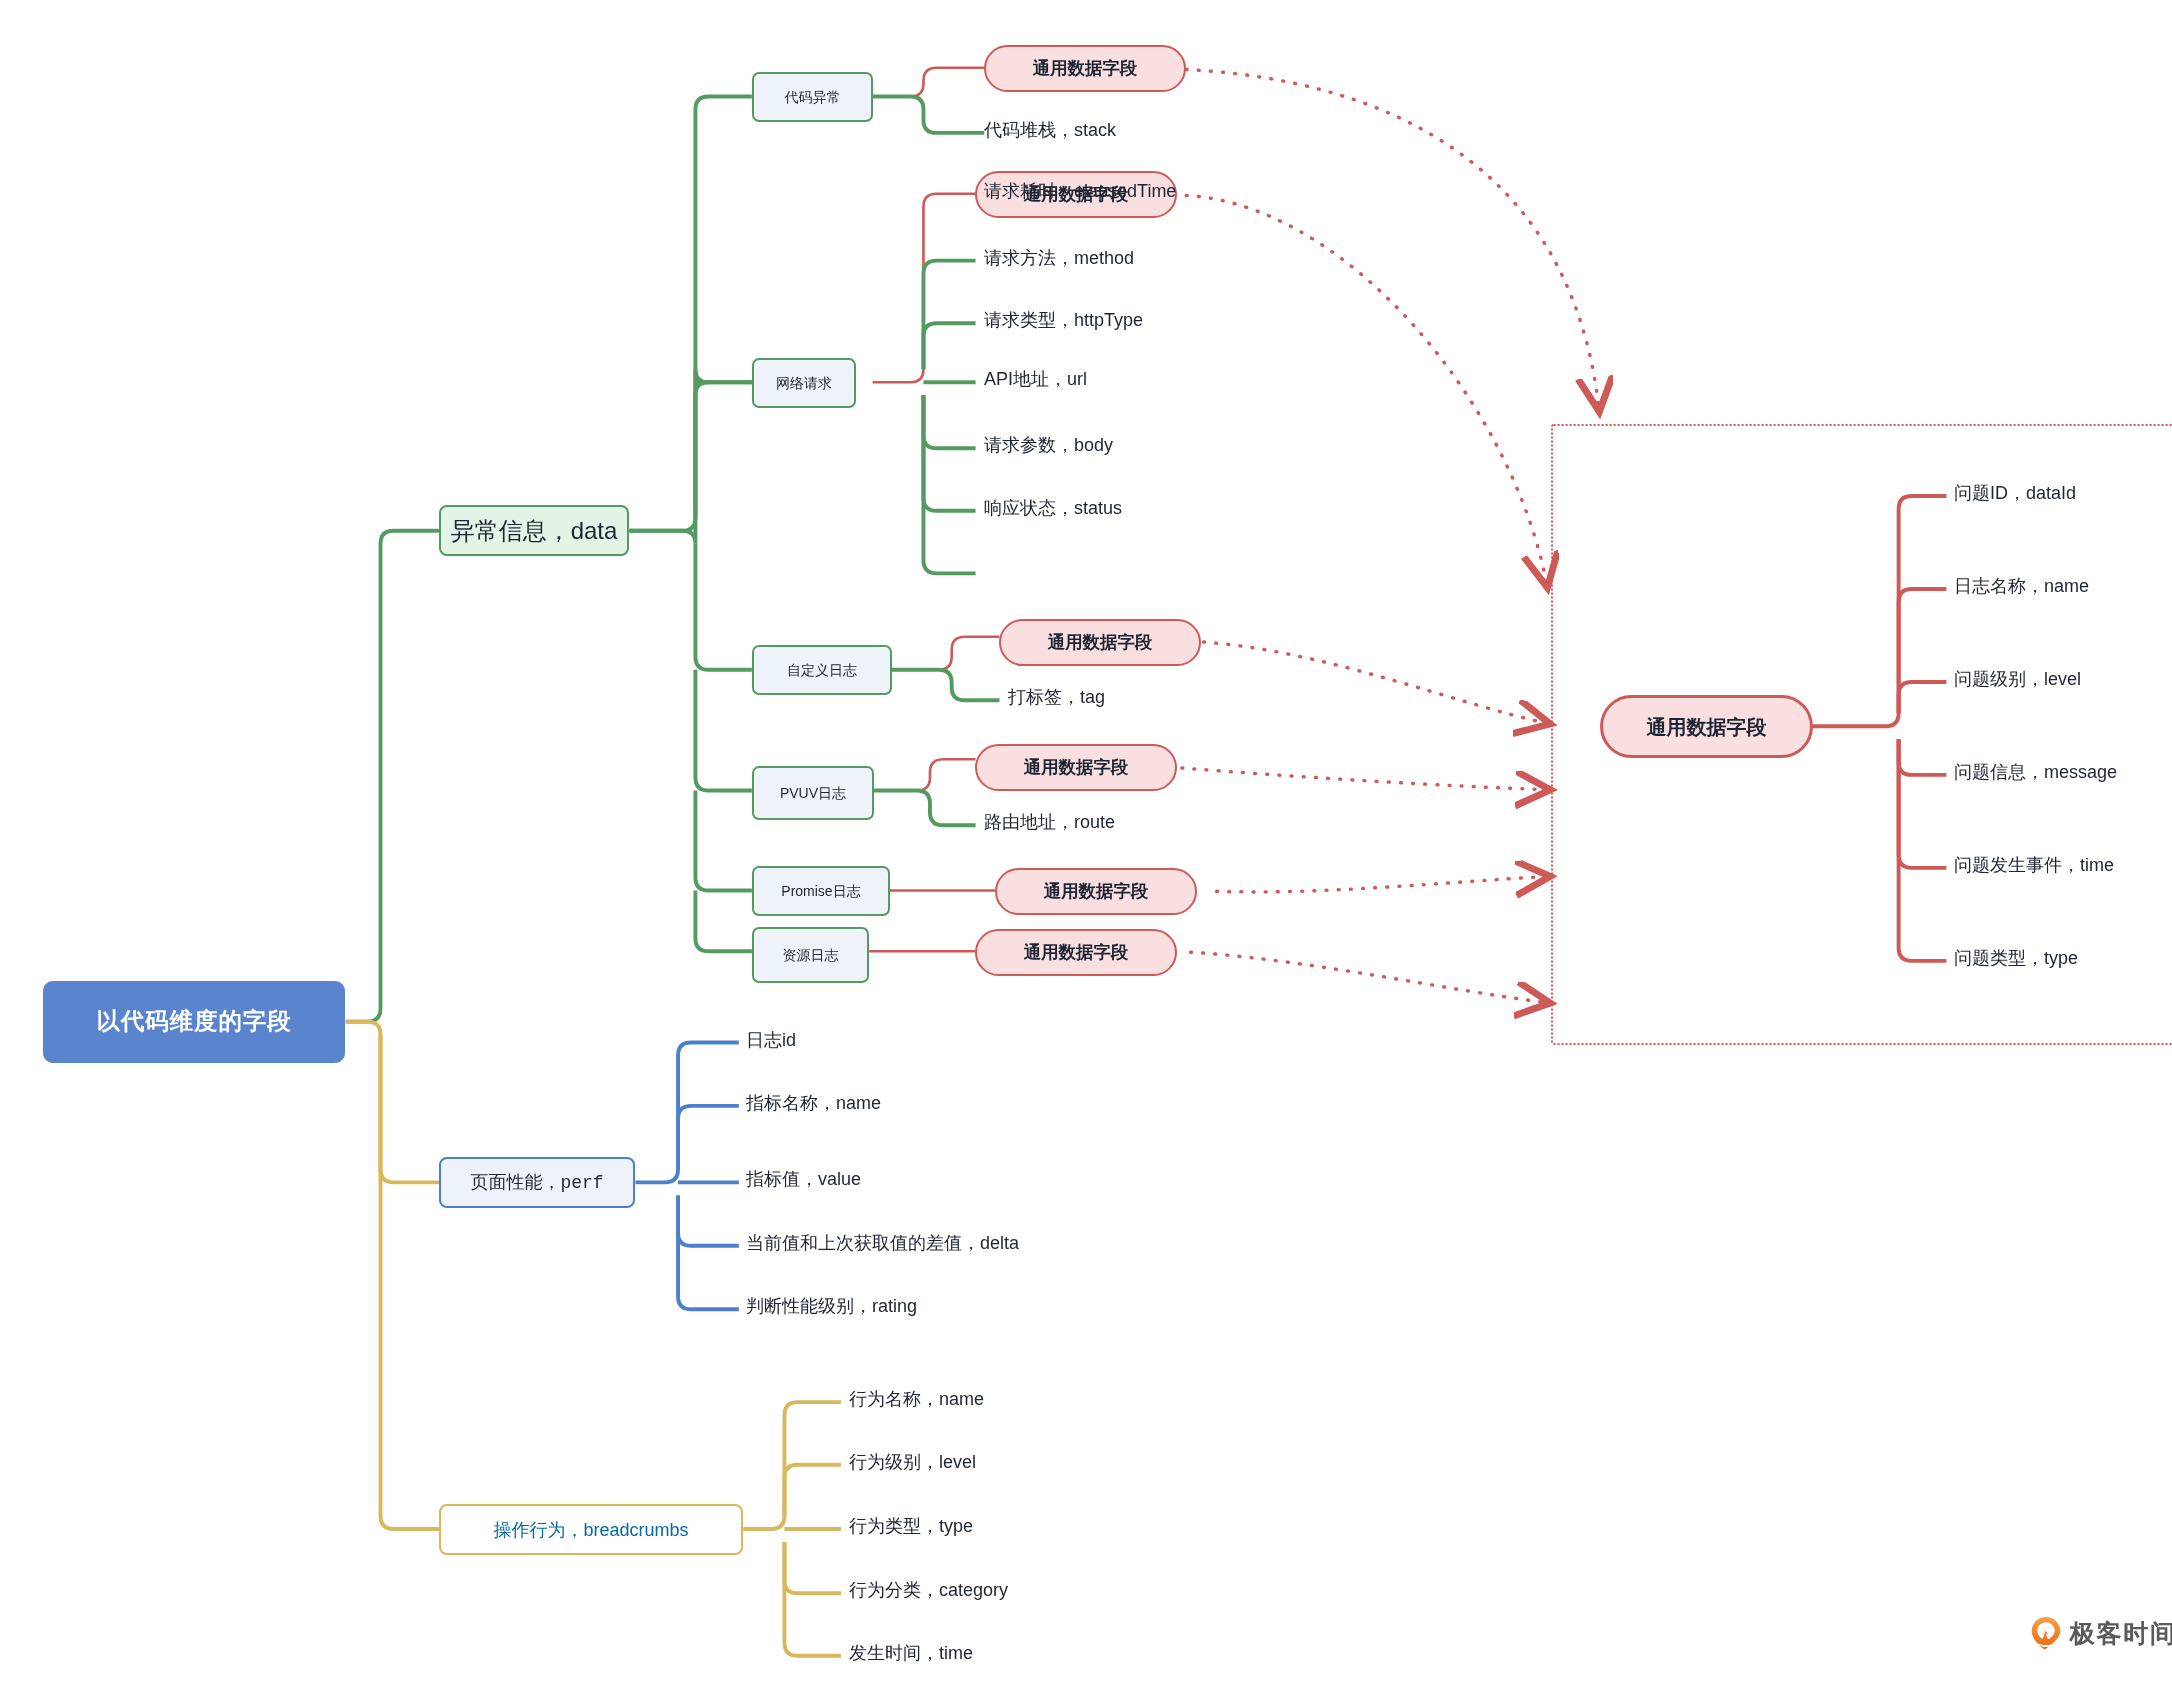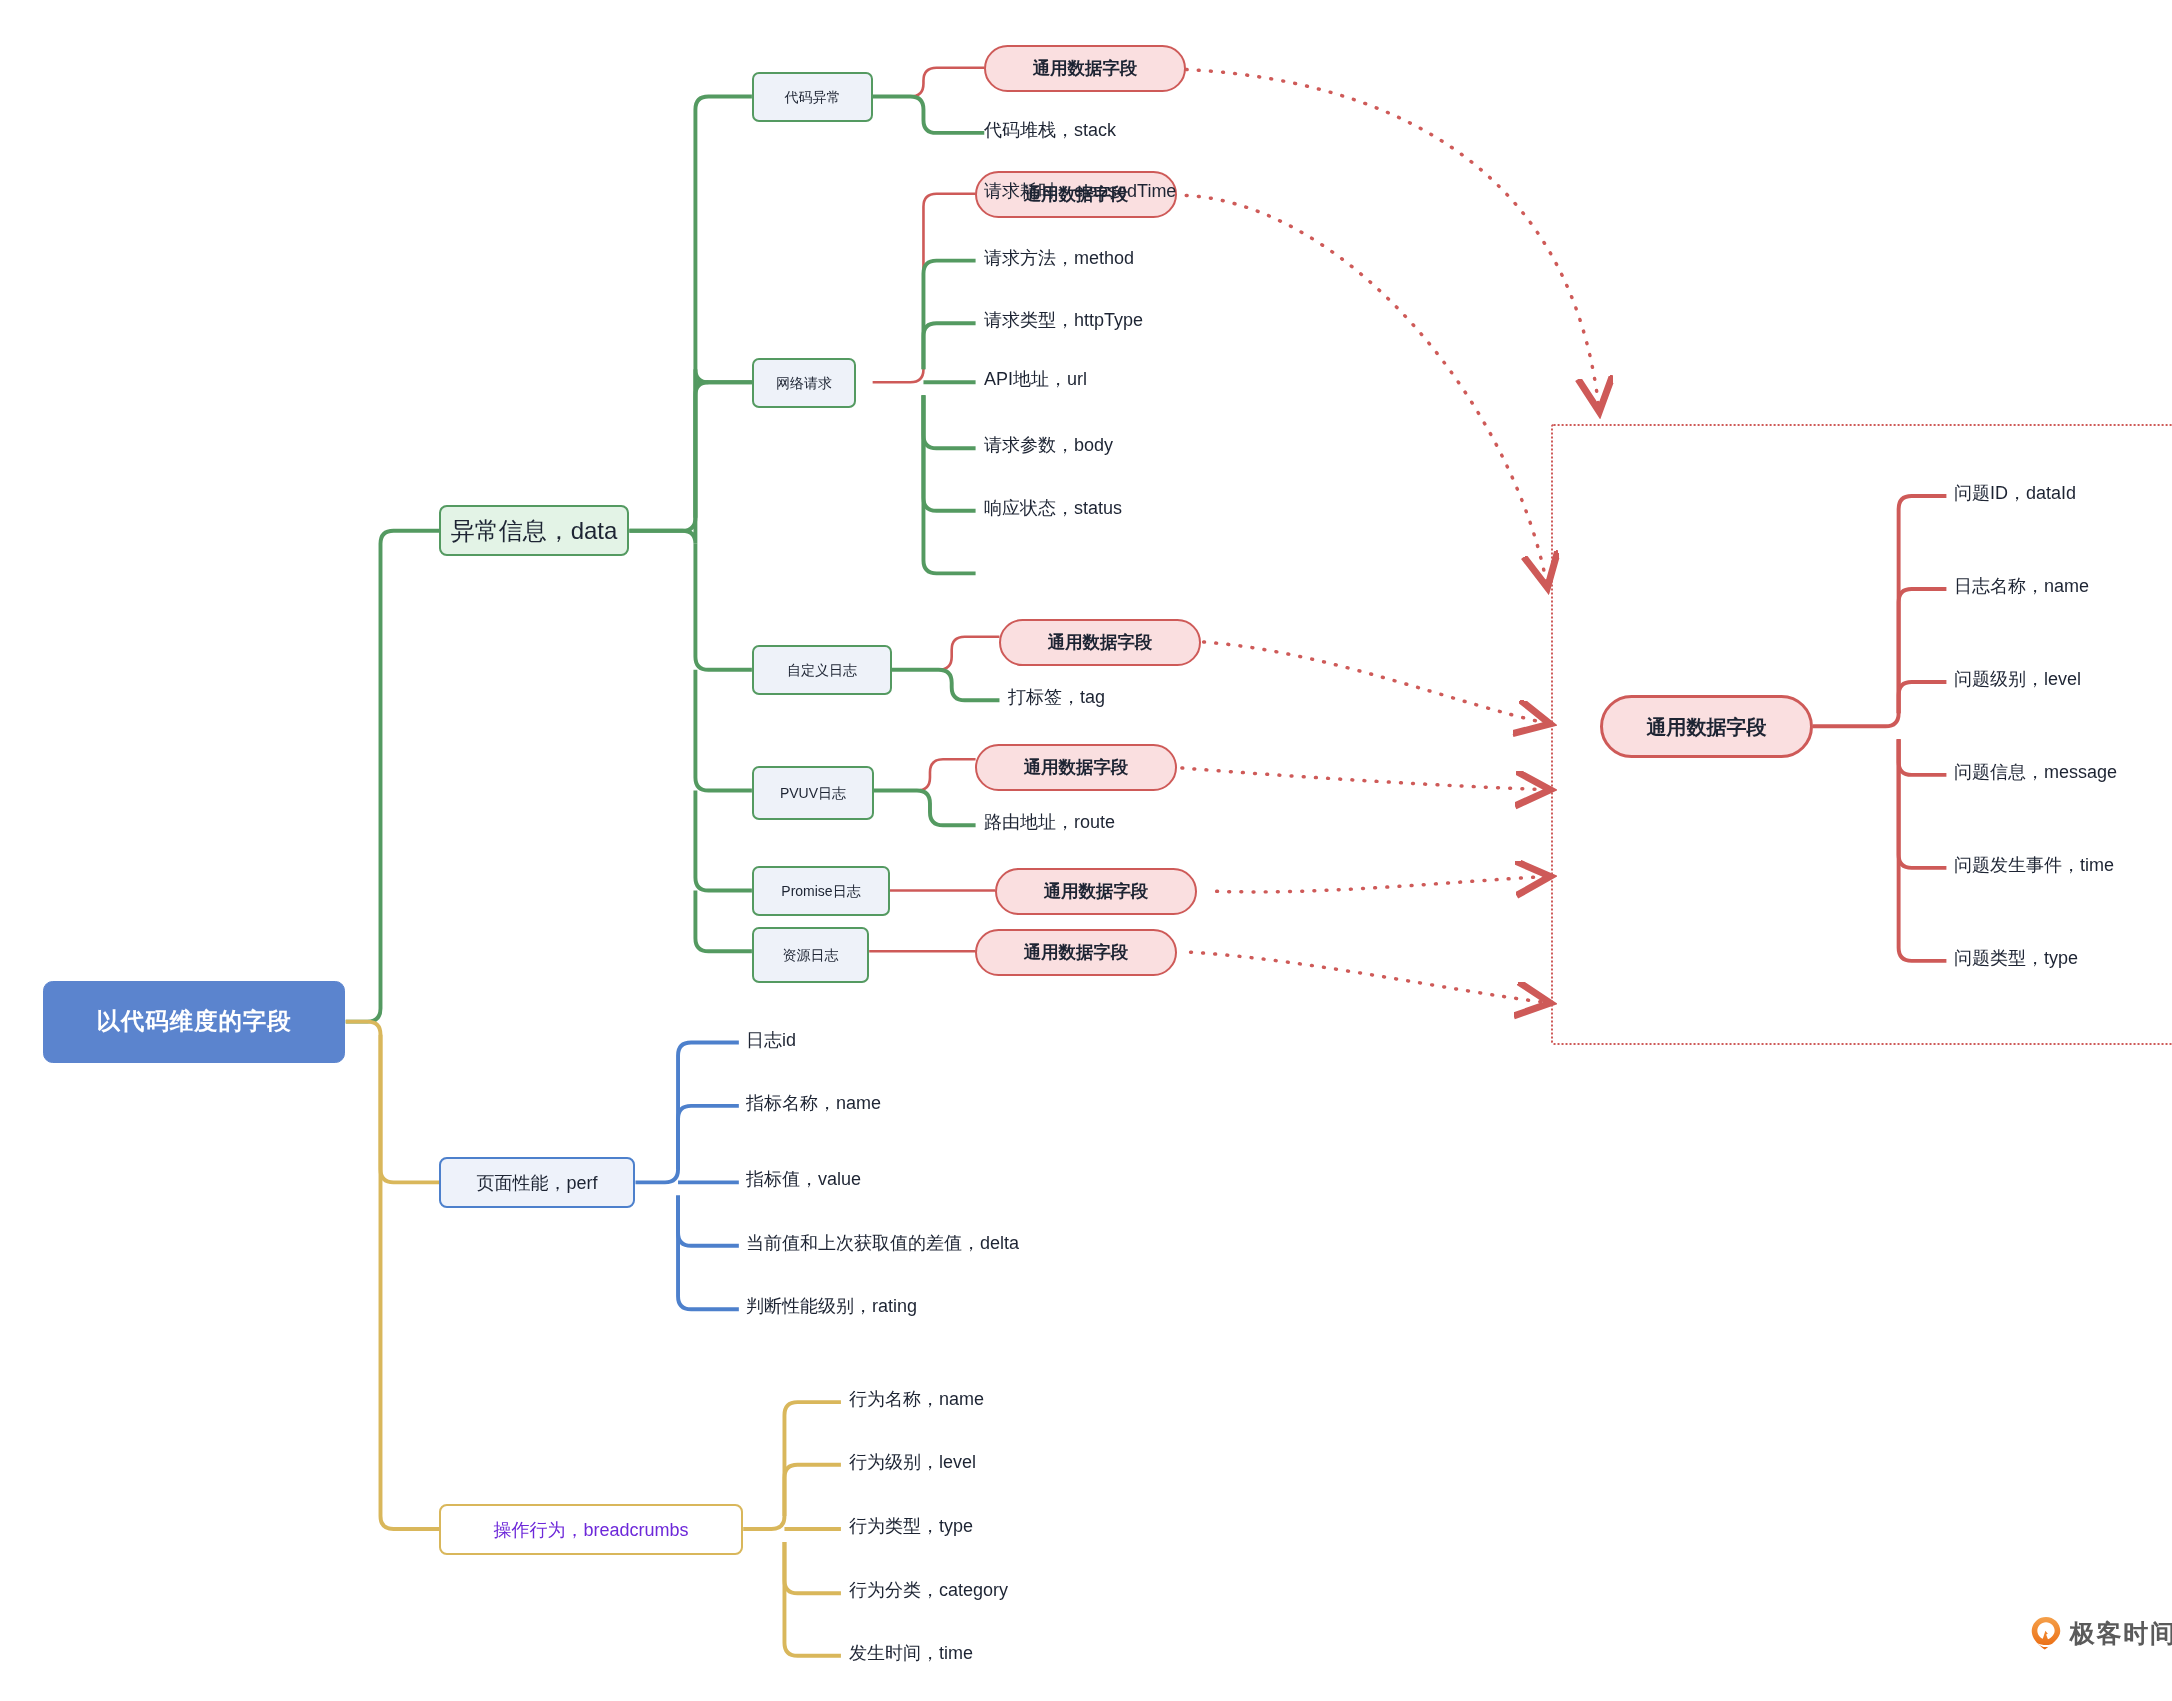--- a/index.html
+++ b/index.html
@@ -11,21 +11,21 @@
         white-space:nowrap;line-height:1;}
 
   
   .root{background:#5b84ce;border:1.3px solid #5b84ce;border-radius:9.6px;color:#ffffff;
         font-weight:bold;font-size:23.5px;letter-spacing:0.9px;}
 
   
   .b-green{background:#e3f3e6;border:2.2px solid #549a61;border-radius:7.8px;color:#1d2433;font-size:24px;}
   .b-blue {background:#eef2fa;border:2.2px solid #4d80cc;border-radius:7.8px;color:#1d2433;font-size:18px;}
   .b-gold {background:#ffffff;border:2.2px solid #d7b martial;border-radius:7.8px;color:#1d2433;font-size:18px;}
-  .b-gold {background:#ffffff;border:2.2px solid #d9b75b;border-radius:7.8px;color:#6d28d9;font-size:18px;}
+  .b-gold {background:#ffffff;border:2.2px solid #d9b75b;border-radius:7.8px;color:#0369a1;font-size:18px;}
 
   
   .s-green{background:#eef2f9;border:2.2px solid #549a61;border-radius:7px;color:#1d2433;font-size:14px;}
 
   
   .pill{background:#fadfe0;border:2.2px solid #ce5a58;border-radius:434px;color:#1d2433;
         font-weight:bold;font-size:17.4px;}
   .pill-big{background:#fadfe0;border:3px solid #ce5a58;border-radius:434px;color:#1d2433;
         font-weight:bold;font-size:20px;}
 
@@ -113,21 +113,21 @@
       <path d="M2740,2192 C3020,2210 3330,2280 3560,2308" marker-end="url(#ah)"></path>
     </g>
   </svg>
 
   <div class="dotbox" style="left:1551px;top:424px;width:676px;height:617px;"></div>
 
   <div class="node root" style="left:43px;top:981px;width:302px;height:82px;">以代码维度的字段</div>
 
   <div class="node b-green" style="left:439px;top:505px;width:190px;height:51px;">异常信息，data</div>
 
-  <div class="node b-blue" style="left:439px;top:1157px;width:196px;height:51px;">页面性能，perf</div>
+  <div class="node b-blue" style="left:439px;top:1157px;width:196px;height:51px;font-family:Liberation Mono, monospace;">页面性能，perf</div>
 
   <div class="node b-gold" style="left:439px;top:1504px;width:304px;height:51px;">操作行为，breadcrumbs</div>
 
   <div class="node s-green" style="left:752px;top:72px;width:121px;height:50px;">代码异常</div>
 
   <div class="node s-green" style="left:752px;top:358px;width:104px;height:50px;">网络请求</div>
 
   <div class="node s-green" style="left:752px;top:645px;width:140px;height:50px;">自定义日志</div>
 
   <div class="node s-green" style="left:752px;top:766px;width:122px;height:54px;">PVUV日志</div>

